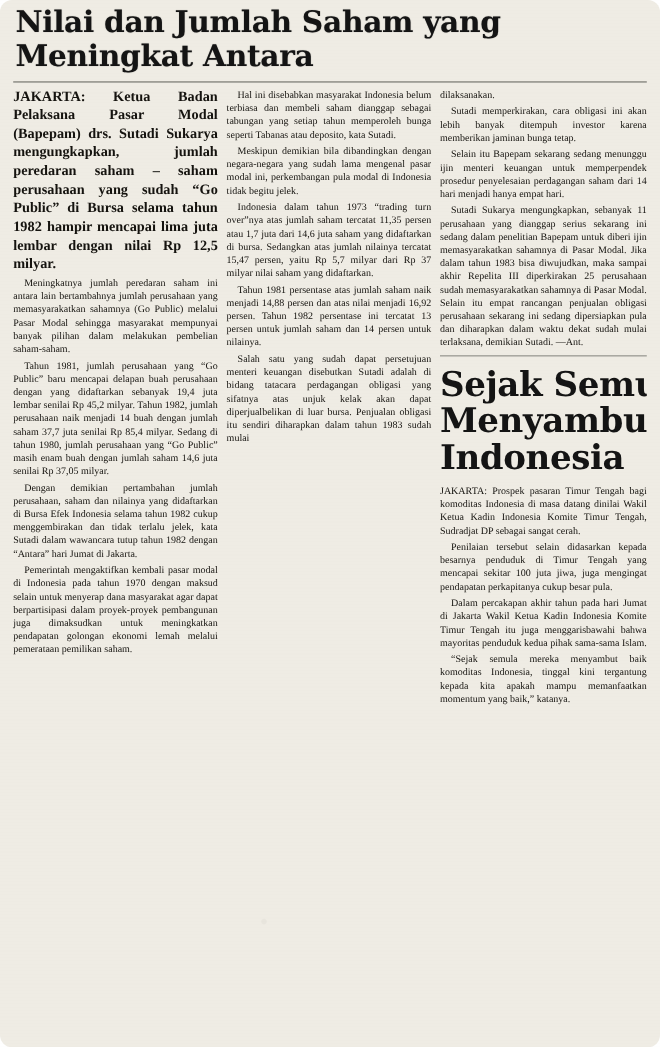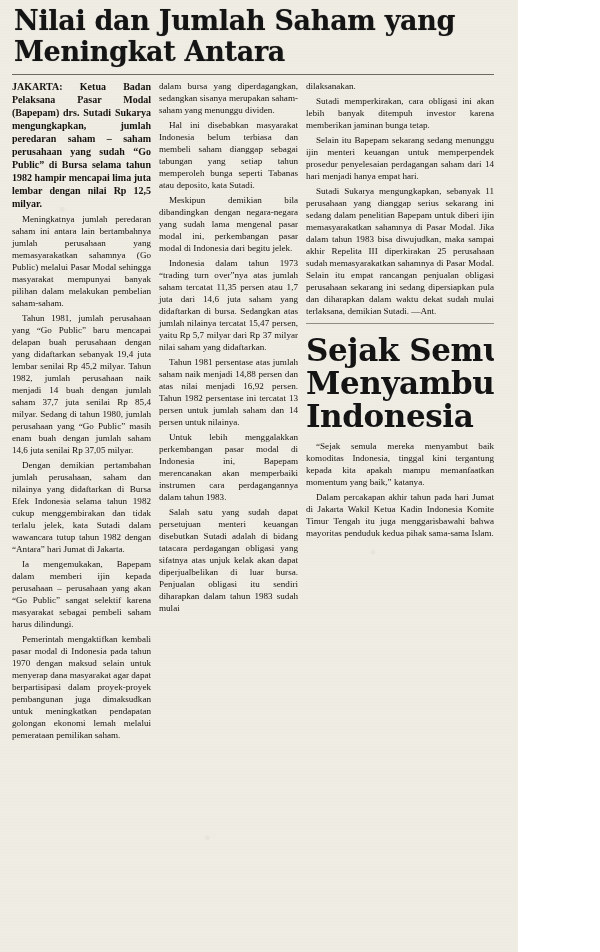--- a/index.html
+++ b/index.html
@@ -8,29 +8,30 @@
   }
   body {
     width: 600px;
     height: 952px;
     background: #ffffff;
     font-family: "Liberation Serif", serif;
     overflow: hidden;
   }
   .page {
     position: relative;
-    width: 518px;
+    width: 600px;
     height: 952px;
     background: #efece4;
     box-sizing: border-box;
-    padding: 6px 24px 8px 12px;
+    padding: 6px 12px 8px 12px;
     background-image:
       radial-gradient(circle at 12% 22%, rgba(0,0,0,0.035) 0 2px, transparent 3px),
       radial-gradient(circle at 72% 58%, rgba(0,0,0,0.03) 0 2px, transparent 3px),
       radial-gradient(circle at 40% 88%, rgba(0,0,0,0.03) 0 2px, transparent 3px);
+    border-radius: 11px;
   }
   .headline {
     font-family: "DejaVu Serif", serif;
     font-weight: bold;
     color: #141414;
     font-size: 27px;
     line-height: 1.14;
     letter-spacing: -0.3px;
     margin: 0 0 6px 0;
     padding: 0 0 0 2px;
@@ -64,21 +65,21 @@
   p {
     margin: 0 0 3px 0;
     text-indent: 10px;
   }
   p.noind {
     text-indent: 0;
   }
   .lead {
     text-indent: 0;
     font-weight: bold;
-    font-size: 10px;
+    font-size: 13px;
     line-height: 1.3;
     text-align: justify;
   }
   .sidehead {
     font-family: "DejaVu Serif", serif;
     font-weight: bold;
     font-size: 31px;
     line-height: 1.08;
     color: #141414;
     margin: 10px 0 6px 0;
@@ -114,53 +115,52 @@
   <div class="rule"></div>
 
   <div class="cols">
 
     <div class="col">
       <div class="col-inner">
         <p class="lead">JAKARTA: Ketua Badan Pelaksana Pasar Modal (Bapepam) drs. Sutadi Sukarya mengungkapkan, jumlah peredaran saham – saham perusahaan yang sudah “Go Public” di Bursa selama tahun 1982 hampir mencapai lima juta lembar dengan nilai Rp 12,5 milyar.</p>
         <p>Meningkatnya jumlah peredaran saham ini antara lain bertambahnya jumlah perusahaan yang memasyarakatkan sahamnya (Go Public) melalui Pasar Modal sehingga masyarakat mempunyai banyak pilihan dalam melakukan pembelian saham-saham.</p>
         <p>Tahun 1981, jumlah perusahaan yang “Go Public” baru mencapai delapan buah perusahaan dengan yang didaftarkan sebanyak 19,4 juta lembar senilai Rp 45,2 milyar. Tahun 1982, jumlah perusahaan naik menjadi 14 buah dengan jumlah saham 37,7 juta senilai Rp 85,4 milyar. Sedang di tahun 1980, jumlah perusahaan yang “Go Public” masih enam buah dengan jumlah saham 14,6 juta senilai Rp 37,05 milyar.</p>
         <p>Dengan demikian pertambahan jumlah perusahaan, saham dan nilainya yang didaftarkan di Bursa Efek Indonesia selama tahun 1982 cukup menggembirakan dan tidak terlalu jelek, kata Sutadi dalam wawancara tutup tahun 1982 dengan “Antara” hari Jumat di Jakarta.</p>
-        <p>Ia mengemukakan, Bapepam dalam memberi ijin kepada perusahaan – perusahaan yang akan “Go Public” sangat selektif karena masyarakat sebagai pembeli saham harus dilindungi.</p>
         <p>Pemerintah mengaktifkan kembali pasar modal di Indonesia pada tahun 1970 dengan maksud selain untuk menyerap dana masyarakat agar dapat berpartisipasi dalam proyek-proyek pembangunan juga dimaksudkan untuk meningkatkan pendapatan golongan ekonomi lemah melalui pemerataan pemilikan saham.</p>
       </div>
     </div>
 
     <div class="col">
       <div class="col-inner">
-        <p class="noind">dalam bursa yang diperdagangkan, sedangkan sisanya merupakan saham-saham yang menunggu dividen.</p>
         <p>Hal ini disebabkan masyarakat Indonesia belum terbiasa dan membeli saham dianggap sebagai tabungan yang setiap tahun memperoleh bunga seperti Tabanas atau deposito, kata Sutadi.</p>
-        <p>Meskipun demikian bila dibandingkan dengan negara-negara yang sudah lama mengenal pasar modal ini, perkembangan pasar modal di Indonesia dari begitu jelek.</p>
+        <p>Meskipun demikian bila dibandingkan dengan negara-negara yang sudah lama mengenal pasar modal ini, perkembangan pula modal di Indonesia tidak begitu jelek.</p>
         <p>Indonesia dalam tahun 1973 “trading turn over”nya atas jumlah saham tercatat 11,35 persen atau 1,7 juta dari 14,6 juta saham yang didaftarkan di bursa. Sedangkan atas jumlah nilainya tercatat 15,47 persen, yaitu Rp 5,7 milyar dari Rp 37 milyar nilai saham yang didaftarkan.</p>
         <p>Tahun 1981 persentase atas jumlah saham naik menjadi 14,88 persen dan atas nilai menjadi 16,92 persen. Tahun 1982 persentase ini tercatat 13 persen untuk jumlah saham dan 14 persen untuk nilainya.</p>
-        <p>Untuk lebih menggalakkan perkembangan pasar modal di Indonesia ini, Bapepam merencanakan akan memperbaiki instrumen cara perdagangannya dalam tahun 1983.</p>
         <p>Salah satu yang sudah dapat persetujuan menteri keuangan disebutkan Sutadi adalah di bidang tatacara perdagangan obligasi yang sifatnya atas unjuk kelak akan dapat diperjualbelikan di luar bursa. Penjualan obligasi itu sendiri diharapkan dalam tahun 1983 sudah mulai</p>
       </div>
     </div>
 
     <div class="col">
       <div class="col-inner">
         <p class="noind">dilaksanakan.</p>
         <p>Sutadi memperkirakan, cara obligasi ini akan lebih banyak ditempuh investor karena memberikan jaminan bunga tetap.</p>
         <p>Selain itu Bapepam sekarang sedang menunggu ijin menteri keuangan untuk memperpendek prosedur penyelesaian perdagangan saham dari 14 hari menjadi hanya empat hari.</p>
         <p>Sutadi Sukarya mengungkapkan, sebanyak 11 perusahaan yang dianggap serius sekarang ini sedang dalam penelitian Bapepam untuk diberi ijin memasyarakatkan sahamnya di Pasar Modal. Jika dalam tahun 1983 bisa diwujudkan, maka sampai akhir Repelita III diperkirakan 25 perusahaan sudah memasyarakatkan sahamnya di Pasar Modal. Selain itu empat rancangan penjualan obligasi perusahaan sekarang ini sedang dipersiapkan pula dan diharapkan dalam waktu dekat sudah mulai terlaksana, demikian Sutadi. —Ant.</p>
 
         <div class="sep"></div>
 
         <h2 class="sidehead">
           <span class="l">Sejak Semula</span>
           <span class="l">Menyambut</span>
           <span class="l">Indonesia</span>
         </h2>
 
+        <p class="noind">JAKARTA: Prospek pasaran Timur Tengah bagi komoditas Indonesia di masa datang dinilai Wakil Ketua Kadin Indonesia Komite Timur Tengah, Sudradjat DP sebagai sangat cerah.</p>
+        <p>Penilaian tersebut selain didasarkan kepada besarnya penduduk di Timur Tengah yang mencapai sekitar 100 juta jiwa, juga mengingat pendapatan perkapitanya cukup besar pula.</p>
+        <p>Dalam percakapan akhir tahun pada hari Jumat di Jakarta Wakil Ketua Kadin Indonesia Komite Timur Tengah itu juga menggarisbawahi bahwa mayoritas penduduk kedua pihak sama-sama Islam.</p>
         <p>“Sejak semula mereka menyambut baik komoditas Indonesia, tinggal kini tergantung kepada kita apakah mampu memanfaatkan momentum yang baik,” katanya.</p>
-        <p>Dalam percakapan akhir tahun pada hari Jumat di Jakarta Wakil Ketua Kadin Indonesia Komite Timur Tengah itu juga menggarisbawahi bahwa mayoritas penduduk kedua pihak sama-sama Islam.</p>
       </div>
     </div>
 
   </div>
 
   <div class="grain"></div>
 </div>
 
 </body></html>

